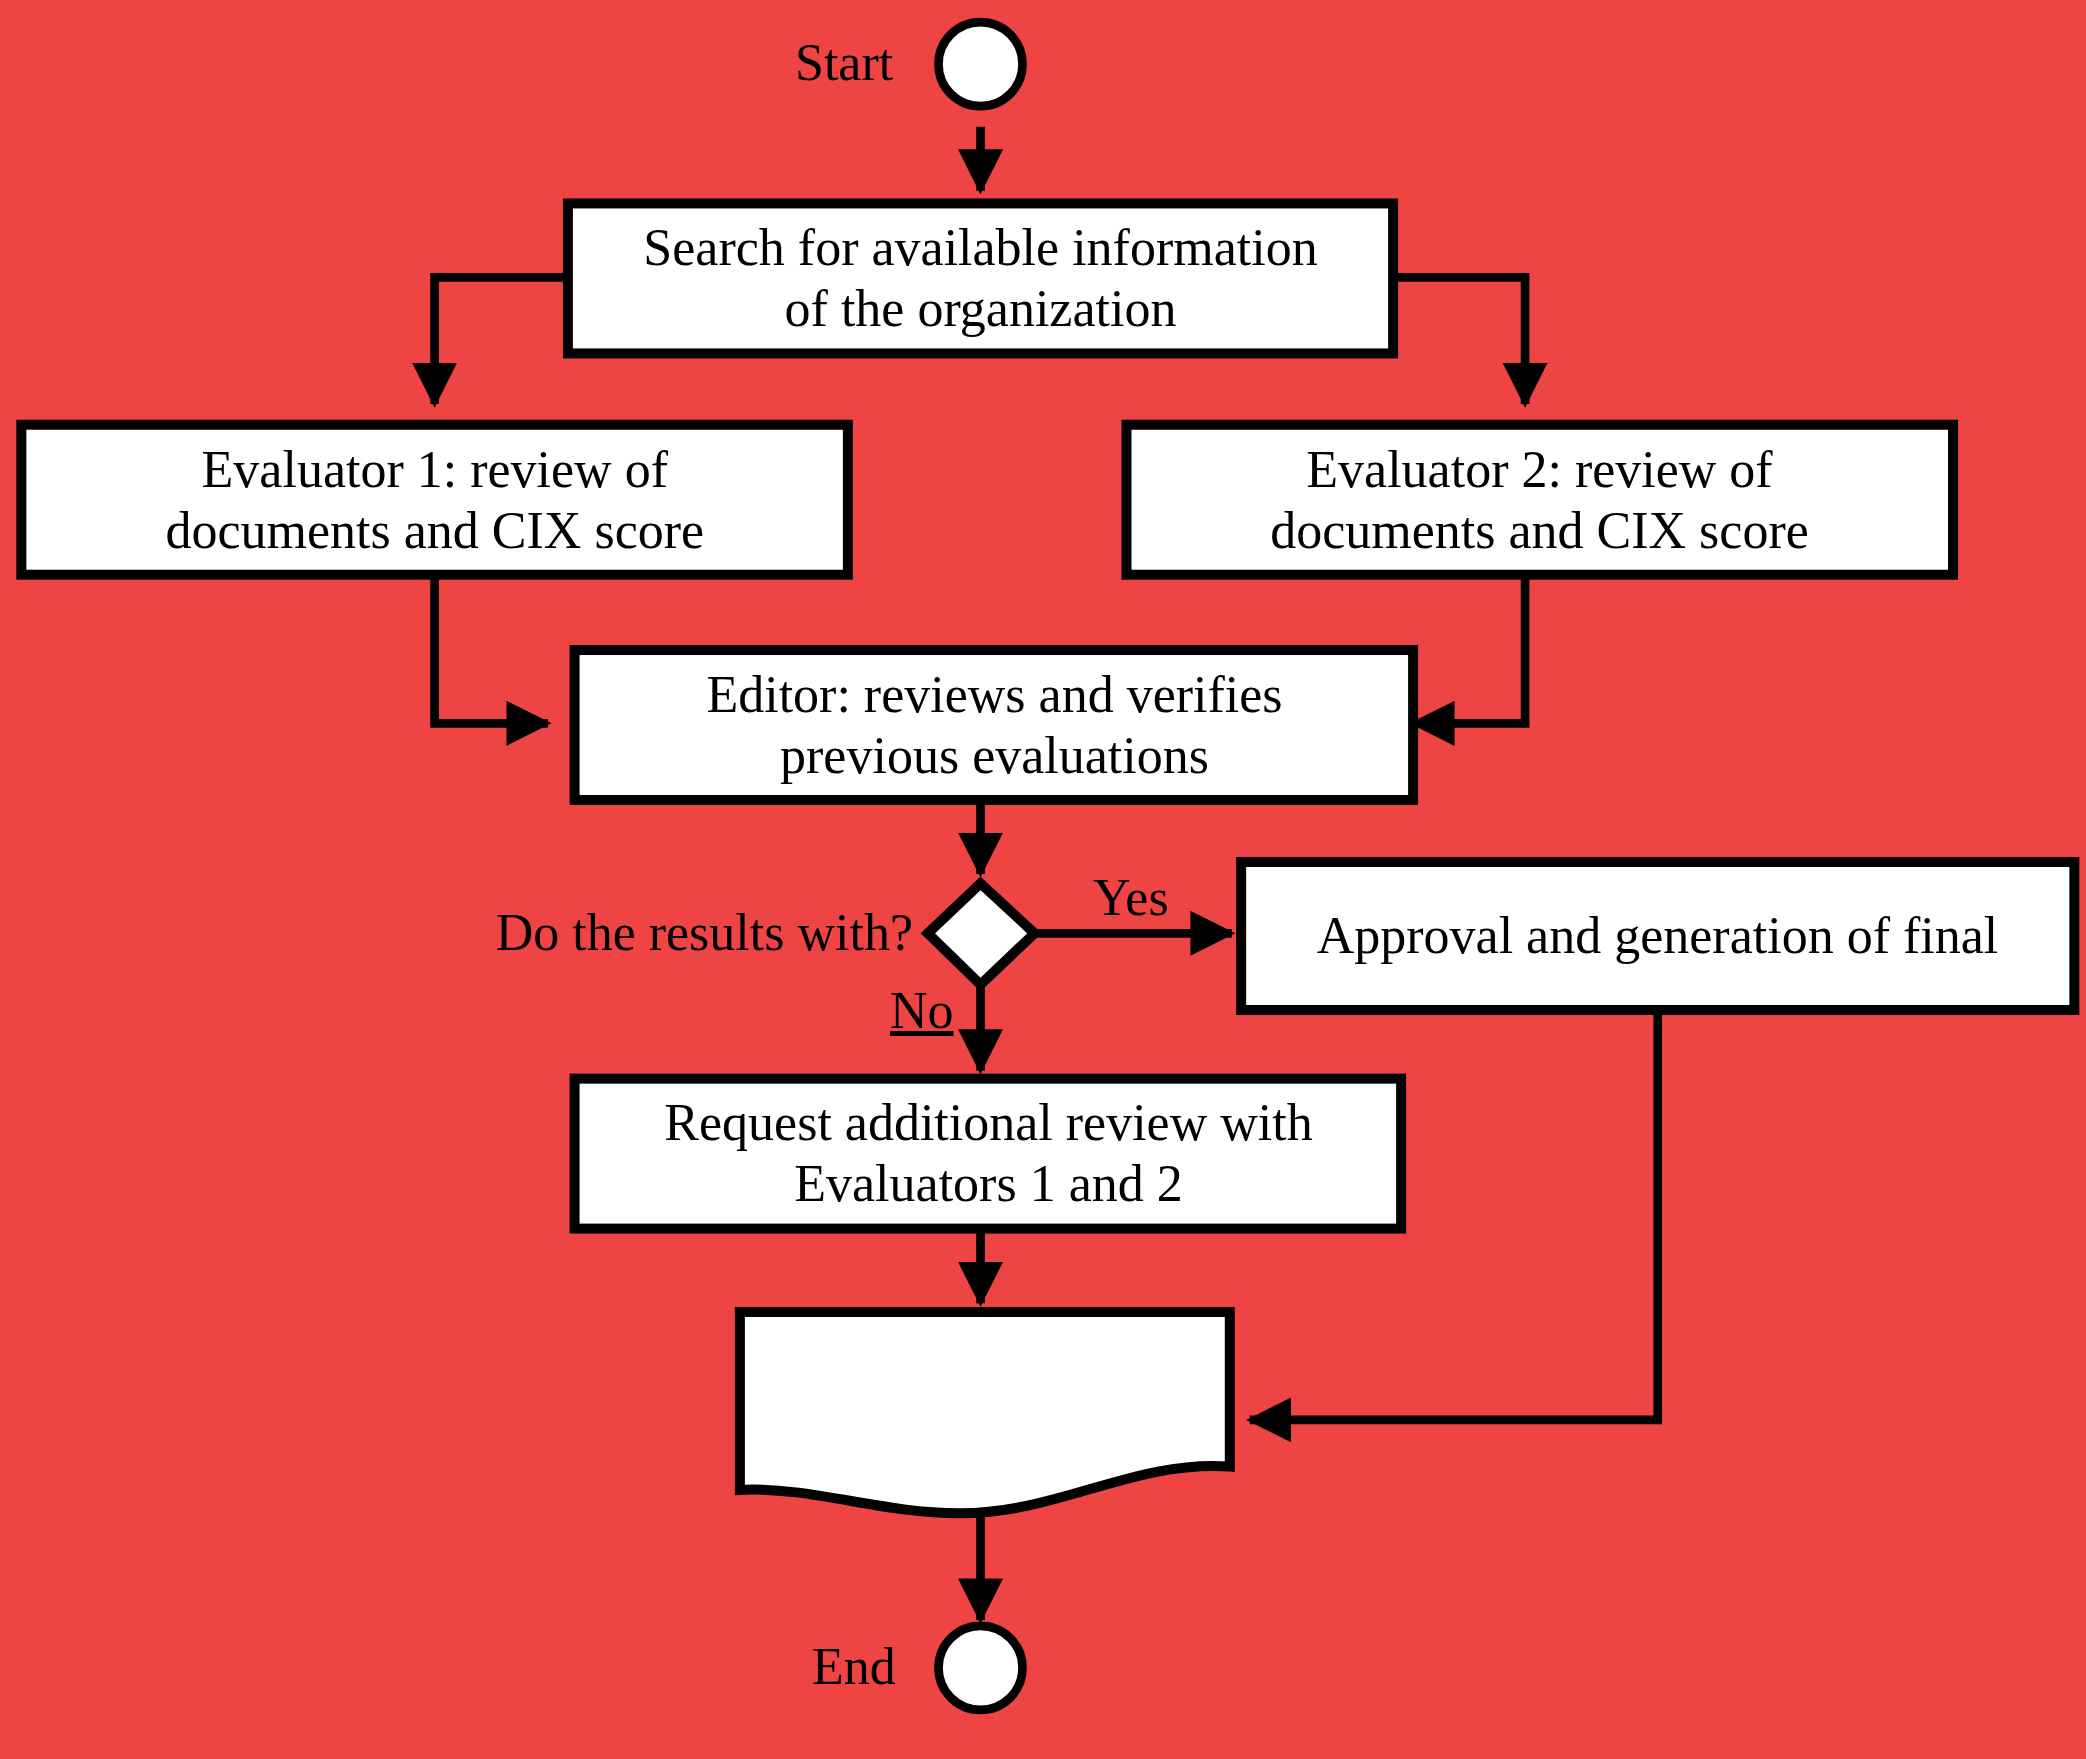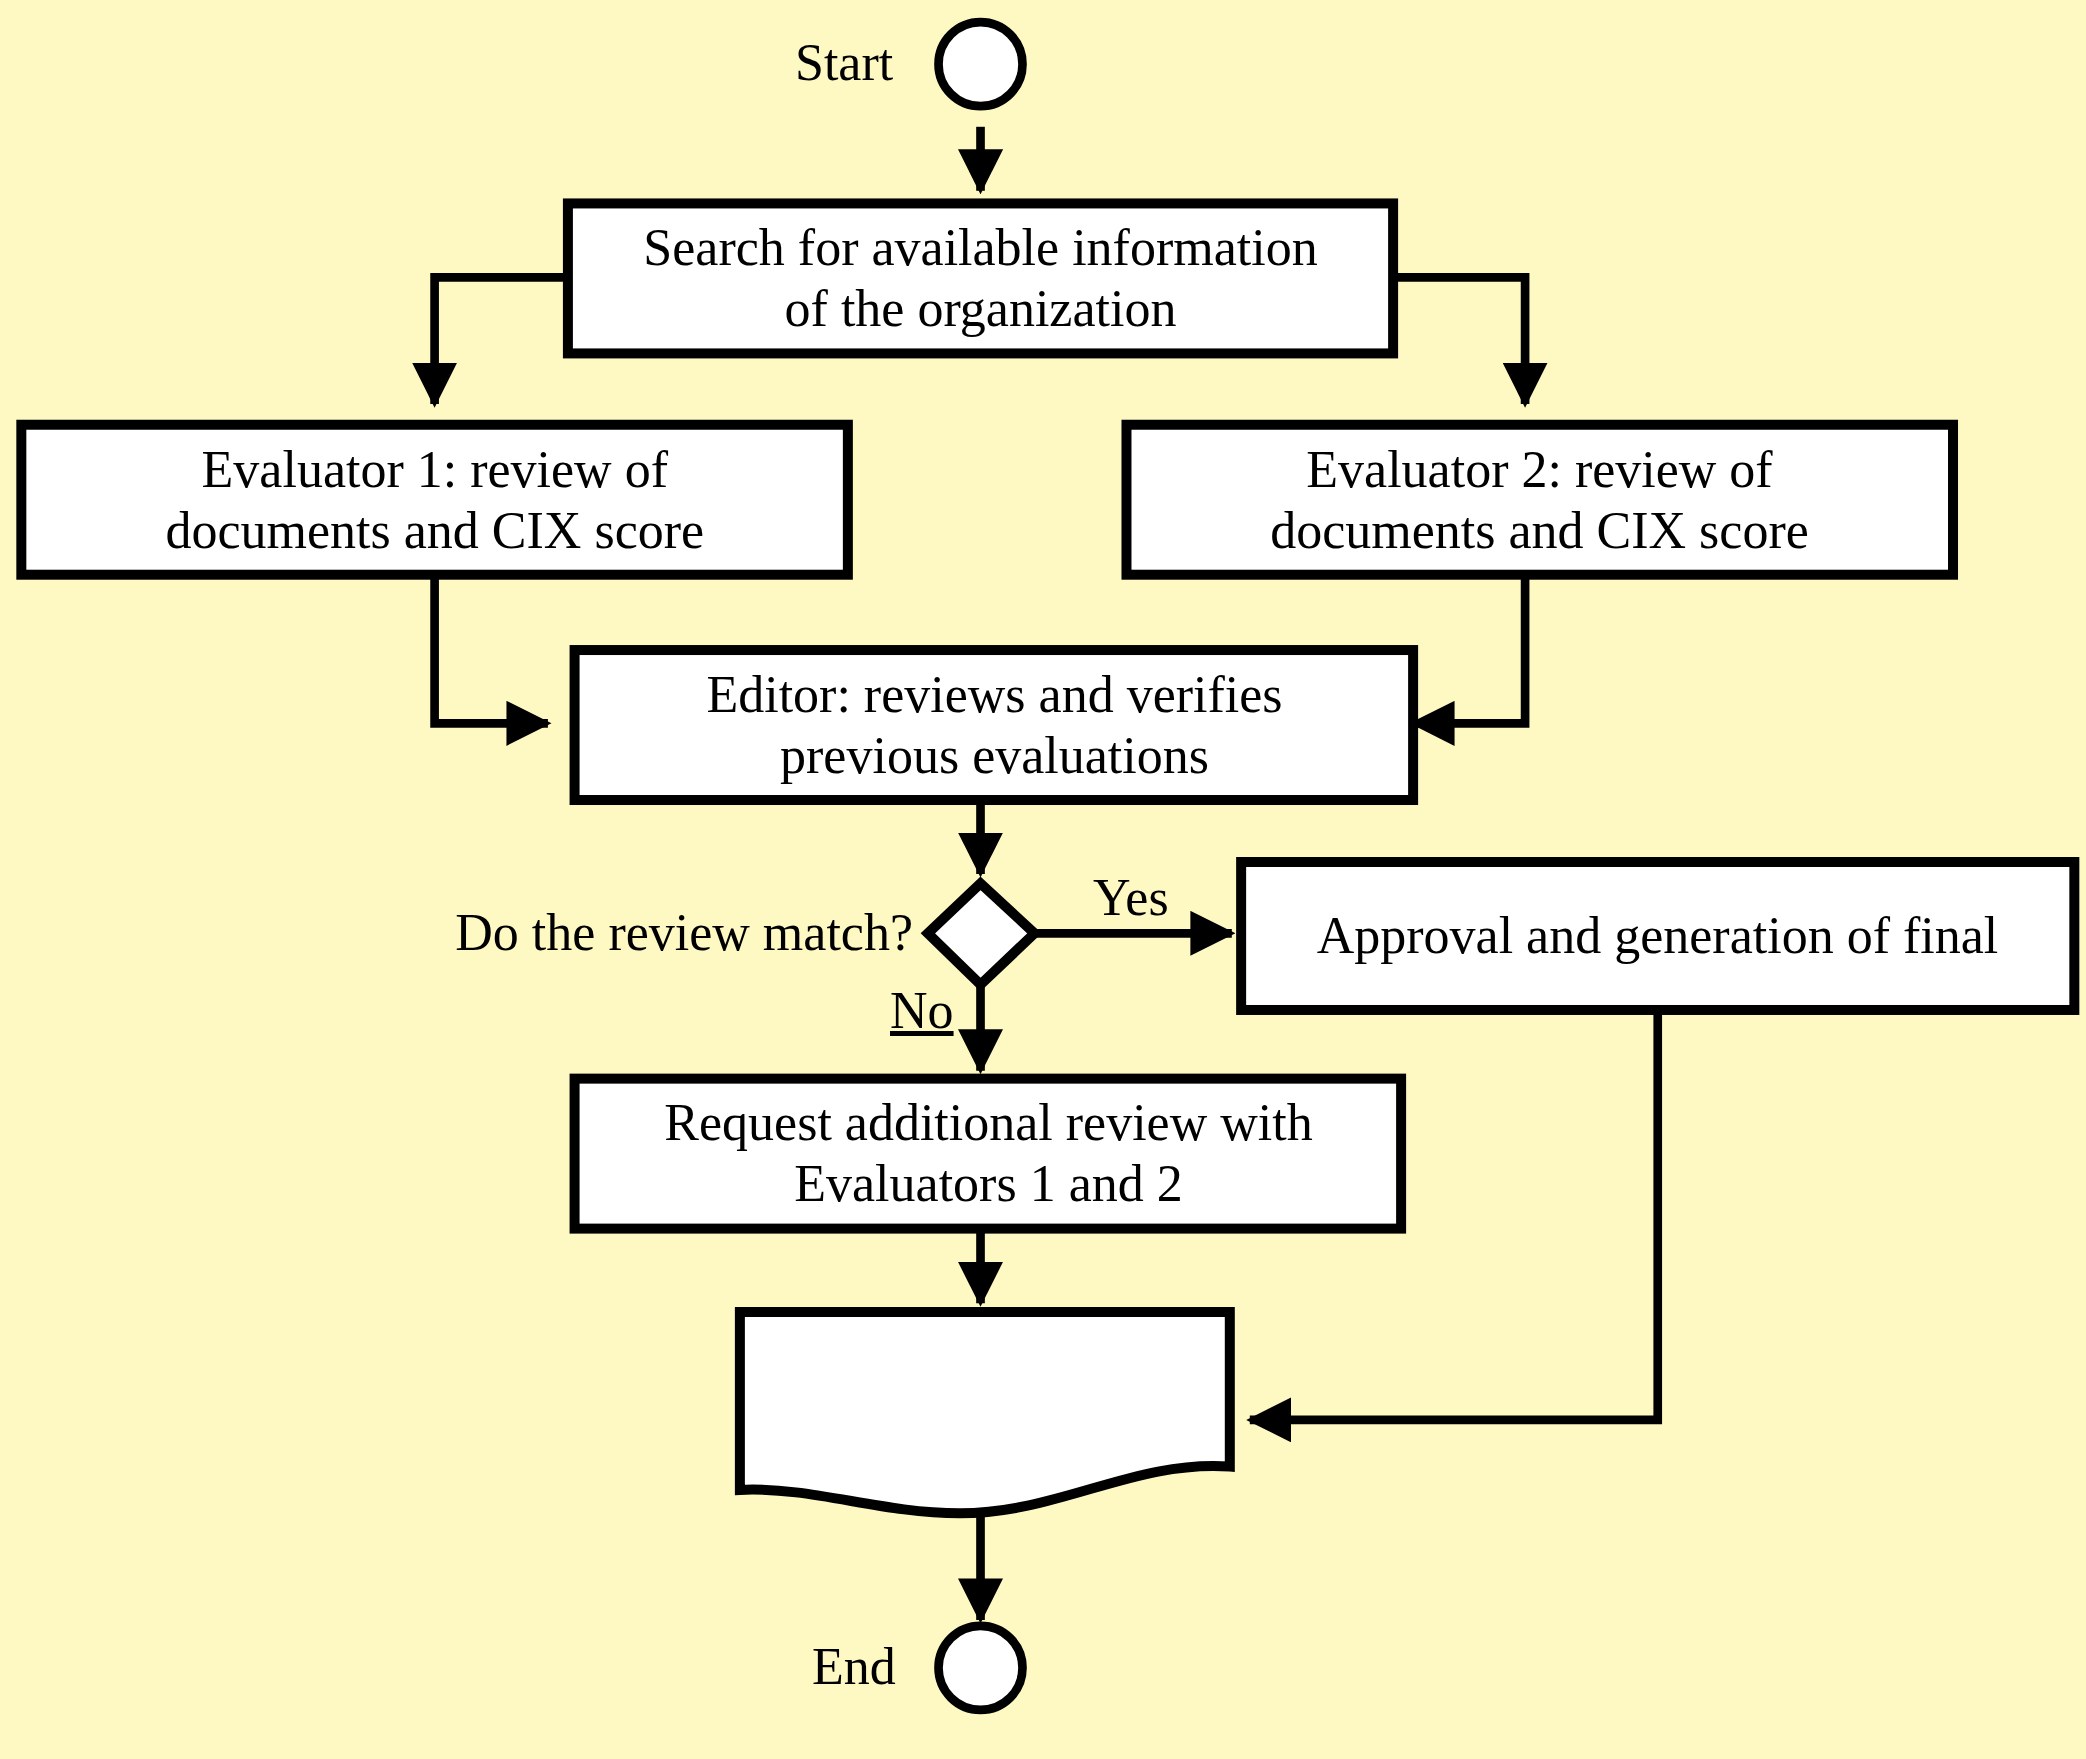--- a/index.html
+++ b/index.html
@@ -4,21 +4,21 @@
 <style>
   html, body {
     margin: 0;
     padding: 0;
     background: #ffffff;
   }
   #canvas {
     position: relative;
     width: 2087px;
     height: 1760px;
-    background: #fef9c3;
+    background: #ef4444;
     overflow: hidden;
     font-family: "Liberation Serif", "DejaVu Serif", serif;
   }
   #flow-svg {
     position: absolute;
     top: 0;
     left: 0;
     width: 2087px;
     height: 1760px;
   }
@@ -120,21 +120,21 @@
   <div class="node-label" style="left:1126px; top:425px; width:827px; height:150px;">
     <span>Evaluator 2: review of</span>
     <span>documents and CIX score</span>
   </div>
 
   <div class="node-label" style="left:575px; top:650px; width:839px; height:150px;">
     <span>Editor: reviews and verifies</span>
     <span>previous evaluations</span>
   </div>
 
-  <div class="node-label" style="left:393px; top:903px; width:520px; height:60px; align-items:flex-end;">Do the review match?</div>
+  <div class="node-label" style="left:393px; top:903px; width:520px; height:60px; align-items:flex-end;">Do the results with?</div>
 
   <div class="node-label" style="left:1241px; top:862px; width:833px; height:148px;">
     <span>Approval and generation of final</span>
   </div>
 
   <div class="node-label" style="left:575px; top:1078px; width:827px; height:150px;">
     <span>Request additional review with</span>
     <span>Evaluators 1 and 2</span>
   </div>
 

